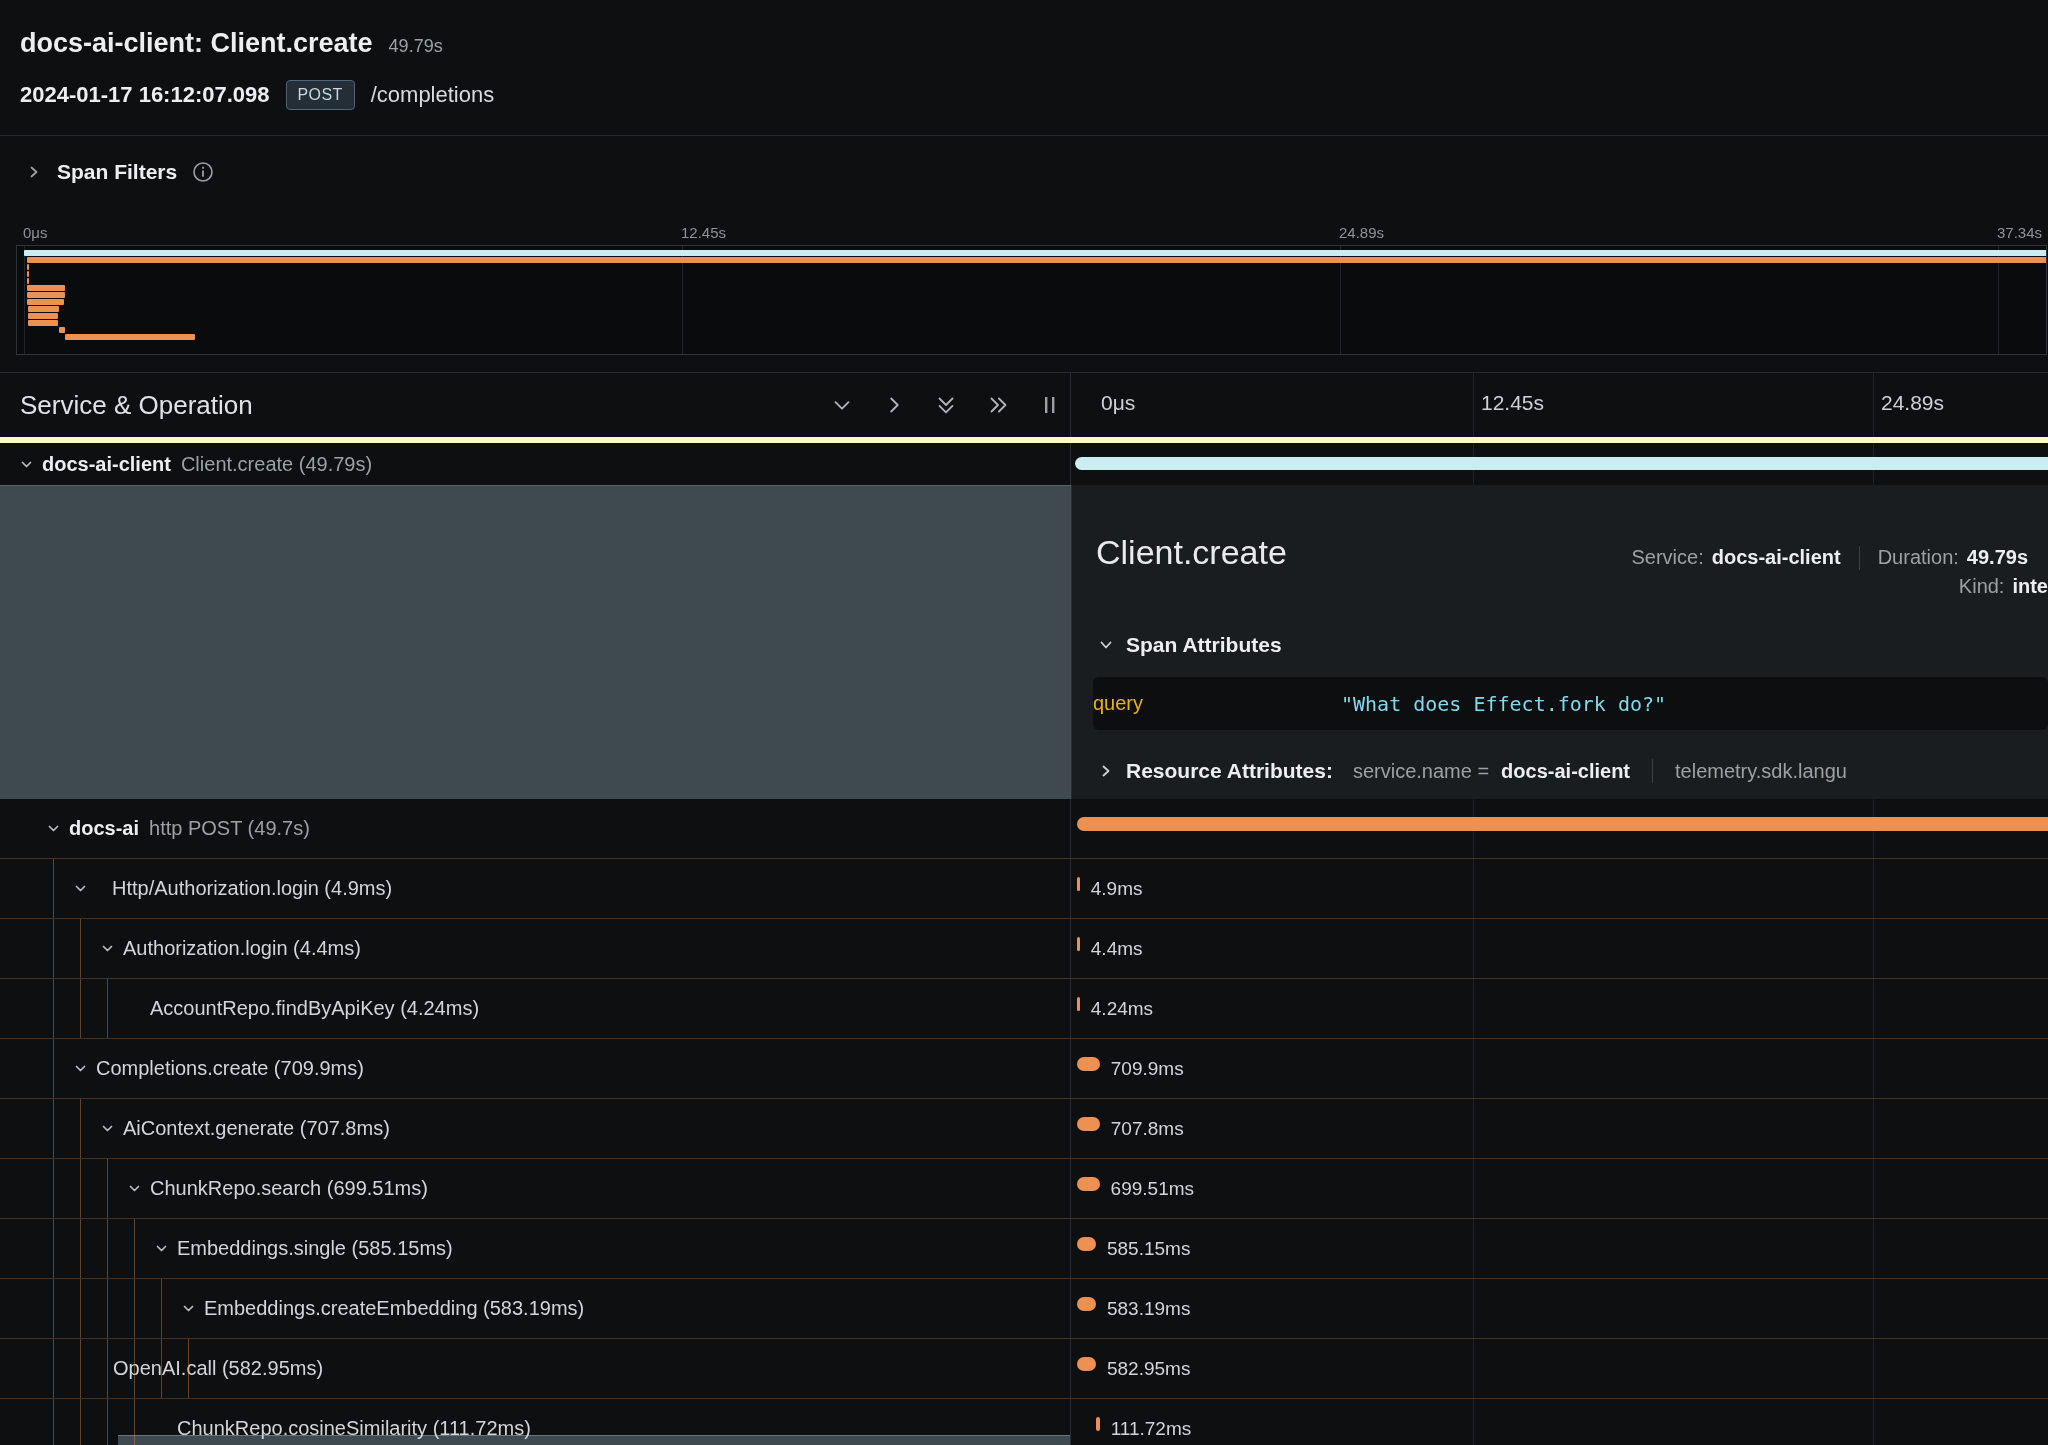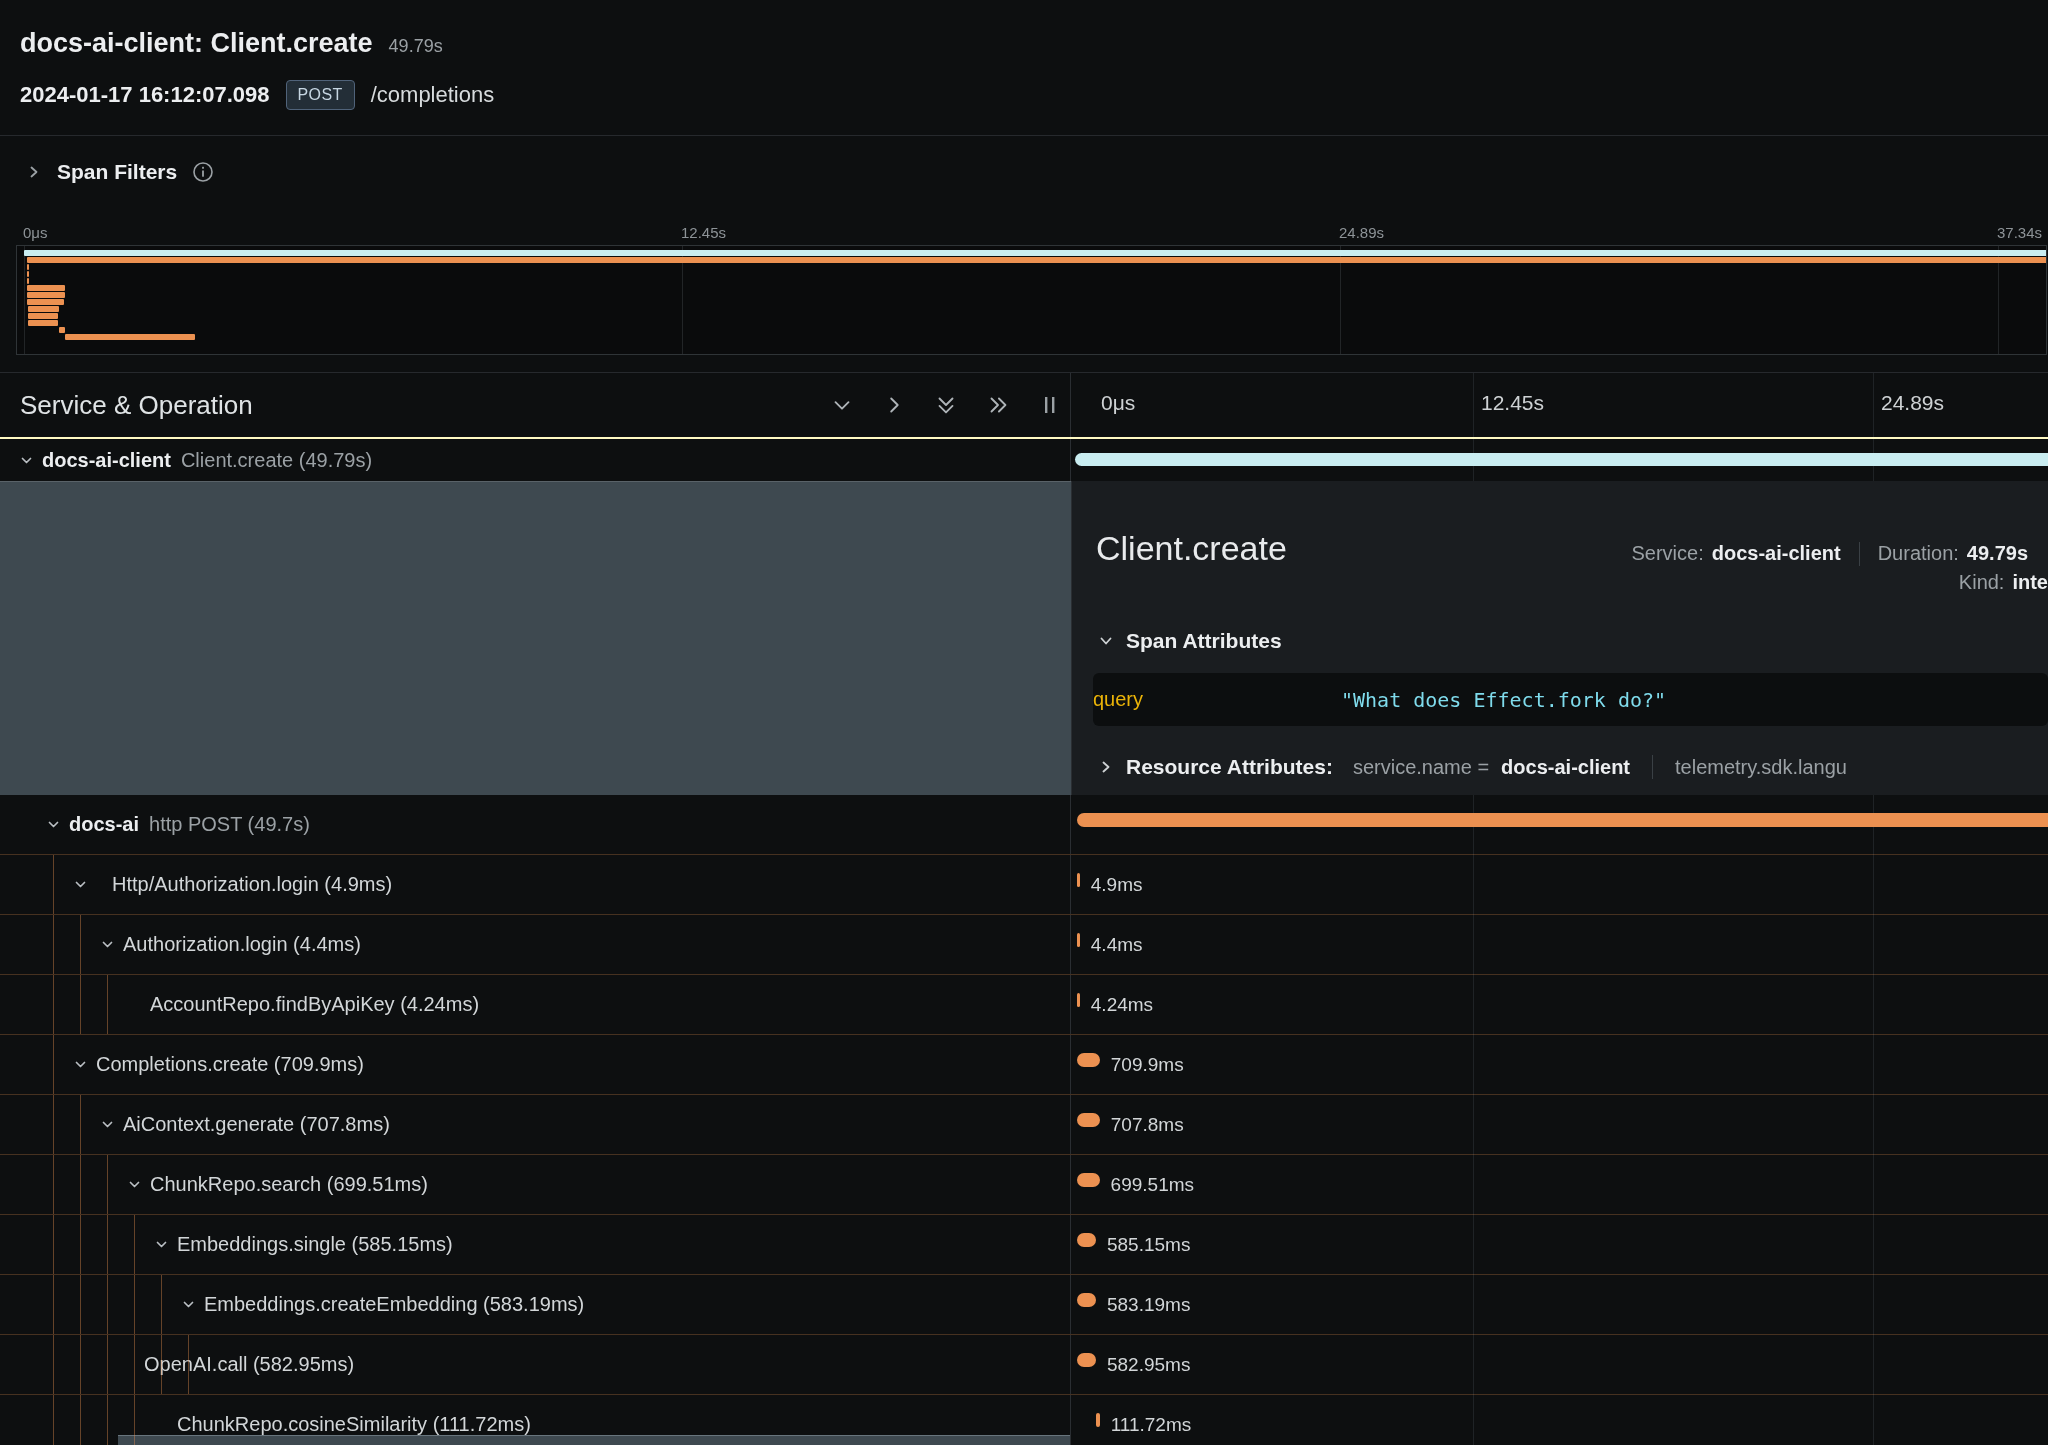--- a/index.html
+++ b/index.html
@@ -26,21 +26,21 @@
   
   .mm-tick{position:absolute;top:224px;font-size:15px;color:#8D9397}
   .minimap{position:absolute;top:245px;left:16px;width:2031px;height:110px;background:#0A0B0C;
            border:1px solid #2F3437;overflow:hidden;box-sizing:border-box}
   .mm-grid{position:absolute;top:0;bottom:0;width:1px;background:#222527}
   .mm-bar{position:absolute;border-radius:1px}
 
   
   .main{position:absolute;top:372px;left:0;right:0;bottom:0;border-top:1px solid #26292D}
   .vline{position:absolute;top:0;bottom:0;width:1px;background:#1F2326;z-index:0}
-  .main-header{position:relative;z-index:1;display:flex;height:64px;border-bottom:2px solid #fef9c3}
+  .main-header{position:relative;z-index:1;display:flex;height:64px;border-bottom:6px solid #fef9c3}
   .mh-left{width:1071px;box-sizing:border-box;border-right:1px solid #2A2E32;display:flex;
            align-items:center;padding-left:20px}
   .mh-title{font-size:26px;color:#DFE3E5;flex:1;font-weight:400}
   .mh-icons{display:flex;align-items:center;gap:24px;margin-right:6px}
   .icon-btn{width:28px;height:28px;display:flex;align-items:center;justify-content:center;cursor:pointer}
   .mh-right{flex:1;position:relative}
   .tl-tick{position:absolute;top:18px;font-size:21px;color:#CED2D4}
 
   
   .rows-area{position:relative;z-index:1}
@@ -359,21 +359,21 @@
                 <path d="M4.5 6.5l4 4 4-4" fill="none" stroke="#B9BFC3" stroke-width="1.7" stroke-linecap="round" stroke-linejoin="round"></path>
               </svg>
               <span class="op normal">Embeddings.createEmbedding (583.19ms)</span>
             </div>
             <div class="row-right">
               <div class="bar" style="left:6.21697px;width:18.737894700000002px"></div>
               <span class="bar-label" style="left:35.9548647px">583.19ms</span>
             </div>
           </div>
           <div class="tree-row">
-            <div class="row-left" style="padding-left: 120px;">
+            <div class="row-left" style="padding-left: 89px;">
               <i class="guide" style="left:53px"></i>
               <i class="guide" style="left:80px"></i>
               <i class="guide" style="left:107px"></i>
               <i class="guide" style="left:134px"></i>
               <i class="guide" style="left:161px"></i>
               <i class="guide" style="left:188px"></i>
               <span class="chev-spacer"></span>
               <span class="op normal">OpenAI.call (582.95ms)</span>
             </div>
             <div class="row-right">

